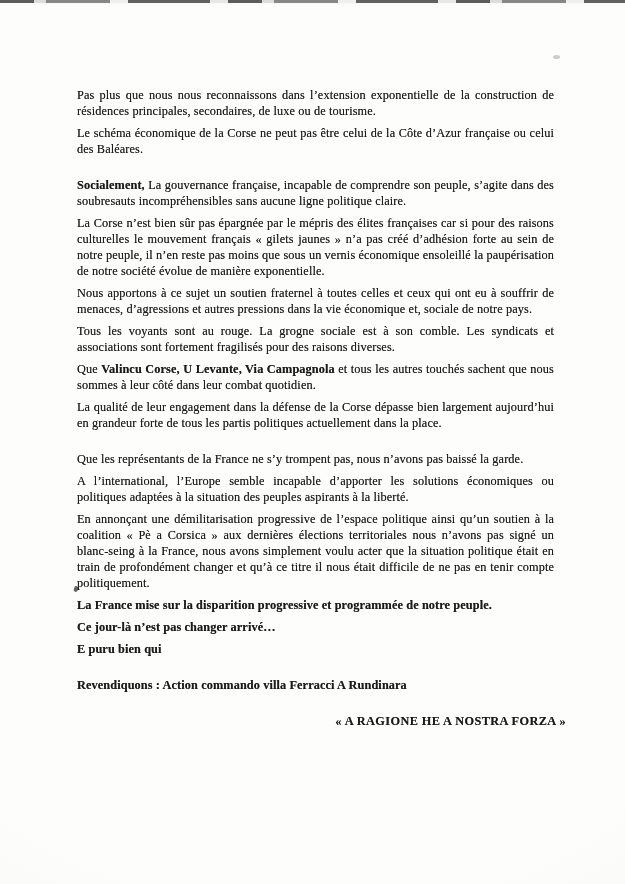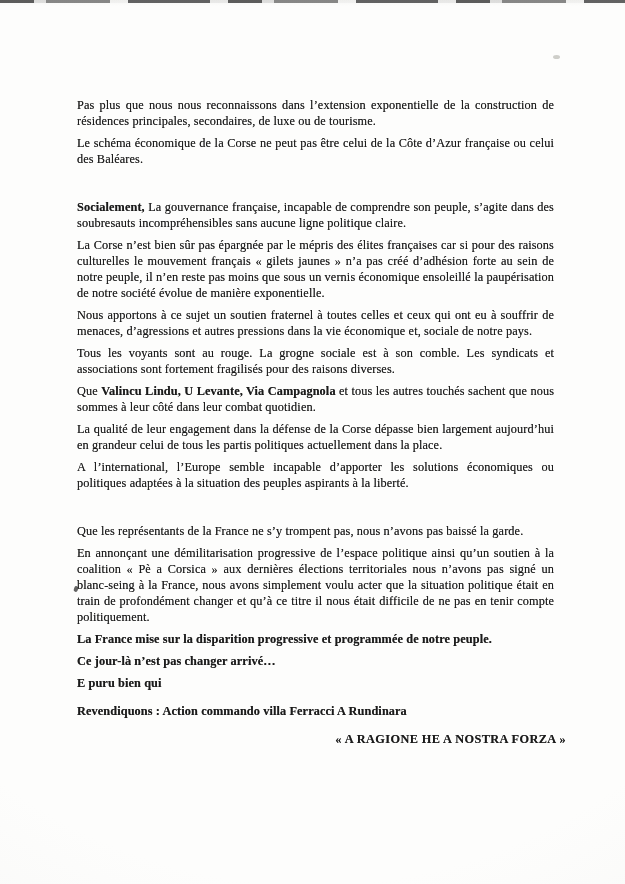--- a/index.html
+++ b/index.html
@@ -34,34 +34,34 @@
     background: #3c3c3c; transform: rotate(18deg);
     opacity: 0.8;
   }
   .speck-2 {
     position: absolute; left: 553px; top: 55px;
     width: 7px; height: 4px; border-radius: 50%;
     background: #b9b9b4; opacity: 0.7;
   }
   .content {
     position: absolute;
-    left: 77px; top: 17px;
+    left: 77px; top: 7px;
     width: 477px;
     padding-top: 80px;
     font-size: 12.3px;
     line-height: 16px;
     letter-spacing: 0.1px;
     text-shadow: 0 0 0.45px rgba(20,20,20,0.6);
   }
   p.para {
     margin: 0 0 6px 0;
     text-align: justify;
   }
-  p.gap-lg { margin-top: 32px; }
-  p.gap-xl { margin-top: 12px; }
+  p.gap-lg { margin-top: 20px; }
+  p.gap-xl { margin-top: 20px; }
   .b { font-weight: 700; text-align: center; }
   p.slogan {
     text-align: right;
     margin-right: -12px;
     letter-spacing: 0.4px;
   }
 </style>
 </head>
 <body>
 
@@ -77,27 +77,27 @@
     <p class="para"><span>Le schéma économique de la Corse ne peut pas être celui de la Côte d’Azur française ou celui des Baléares.</span></p>
 
     <p class="para gap-lg"><span class="b">Socialement,</span><span> La gouvernance française, incapable de comprendre son peuple, s’agite dans des soubresauts incompréhensibles sans aucune ligne politique claire.</span></p>
 
     <p class="para"><span>La Corse n’est bien sûr pas épargnée par le mépris des élites françaises car si pour des raisons culturelles le mouvement français « gilets jaunes » n’a pas créé d’adhésion forte au sein de notre peuple, il n’en reste pas moins que sous un vernis économique ensoleillé la paupérisation de notre société  évolue de manière exponentielle.</span></p>
 
     <p class="para"><span>Nous apportons à ce sujet un soutien fraternel à toutes celles et ceux qui ont eu à souffrir de menaces, d’agressions et autres pressions dans la vie économique et, sociale de notre pays.</span></p>
 
     <p class="para"><span>Tous les voyants sont au rouge. La grogne sociale est à son comble. Les syndicats et associations sont fortement fragilisés pour des raisons diverses.</span></p>
 
-    <p class="para"><span>Que </span><span class="b">Valincu Lindu, U Levante, Via Campagnola</span><span> et tous les autres touchés sachent que nous sommes à leur côté dans leur combat quotidien.</span></p>
+    <p class="para"><span>Que </span><span class="b">Valincu Corse, U Levante, Via Campagnola</span><span> et tous les autres touchés sachent que nous sommes à leur côté dans leur combat quotidien.</span></p>
 
-    <p class="para"><span>La qualité de leur engagement dans la défense de la Corse dépasse bien largement aujourd’hui en grandeur celui de tous les partis politiques actuellement dans la place.</span></p>
+    <p class="para"><span>La qualité de leur engagement dans la défense de la Corse dépasse bien largement aujourd’hui en grandeur forte de tous les partis politiques actuellement dans la place.</span></p>
+
+    <p class="para gap-lg"><span>Que les représentants de la France ne s’y trompent pas, nous n’avons pas baissé la garde.</span></p>
 
     <p class="para"><span>A l’international, l’Europe semble incapable d’apporter les solutions économiques ou politiques adaptées à la situation des peuples aspirants à la liberté.</span></p>
-
-    <p class="para gap-lg"><span>Que les représentants de la France ne s’y trompent pas, nous n’avons pas baissé la garde.</span></p>
 
     <p class="para"><span>En annonçant une démilitarisation progressive de l’espace politique ainsi qu’un soutien à la coalition « Pè a Corsica » aux dernières élections territoriales nous n’avons pas signé un blanc-seing à la France, nous avons simplement voulu acter que la situation politique était en train de profondément changer et qu’à ce titre il nous était difficile de ne pas en tenir compte politiquement.</span></p>
 
     <p class="para"><span class="b">La France mise sur la disparition progressive et programmée de notre peuple.</span></p>
 
     <p class="para"><span class="b">Ce jour-là n’est pas changer arrivé…</span></p>
 
     <p class="para"><span class="b">E puru bien qui</span></p>
 
     <p class="para gap-xl"><span class="b">Revendiquons : Action commando villa Ferracci A Rundinara</span></p>

